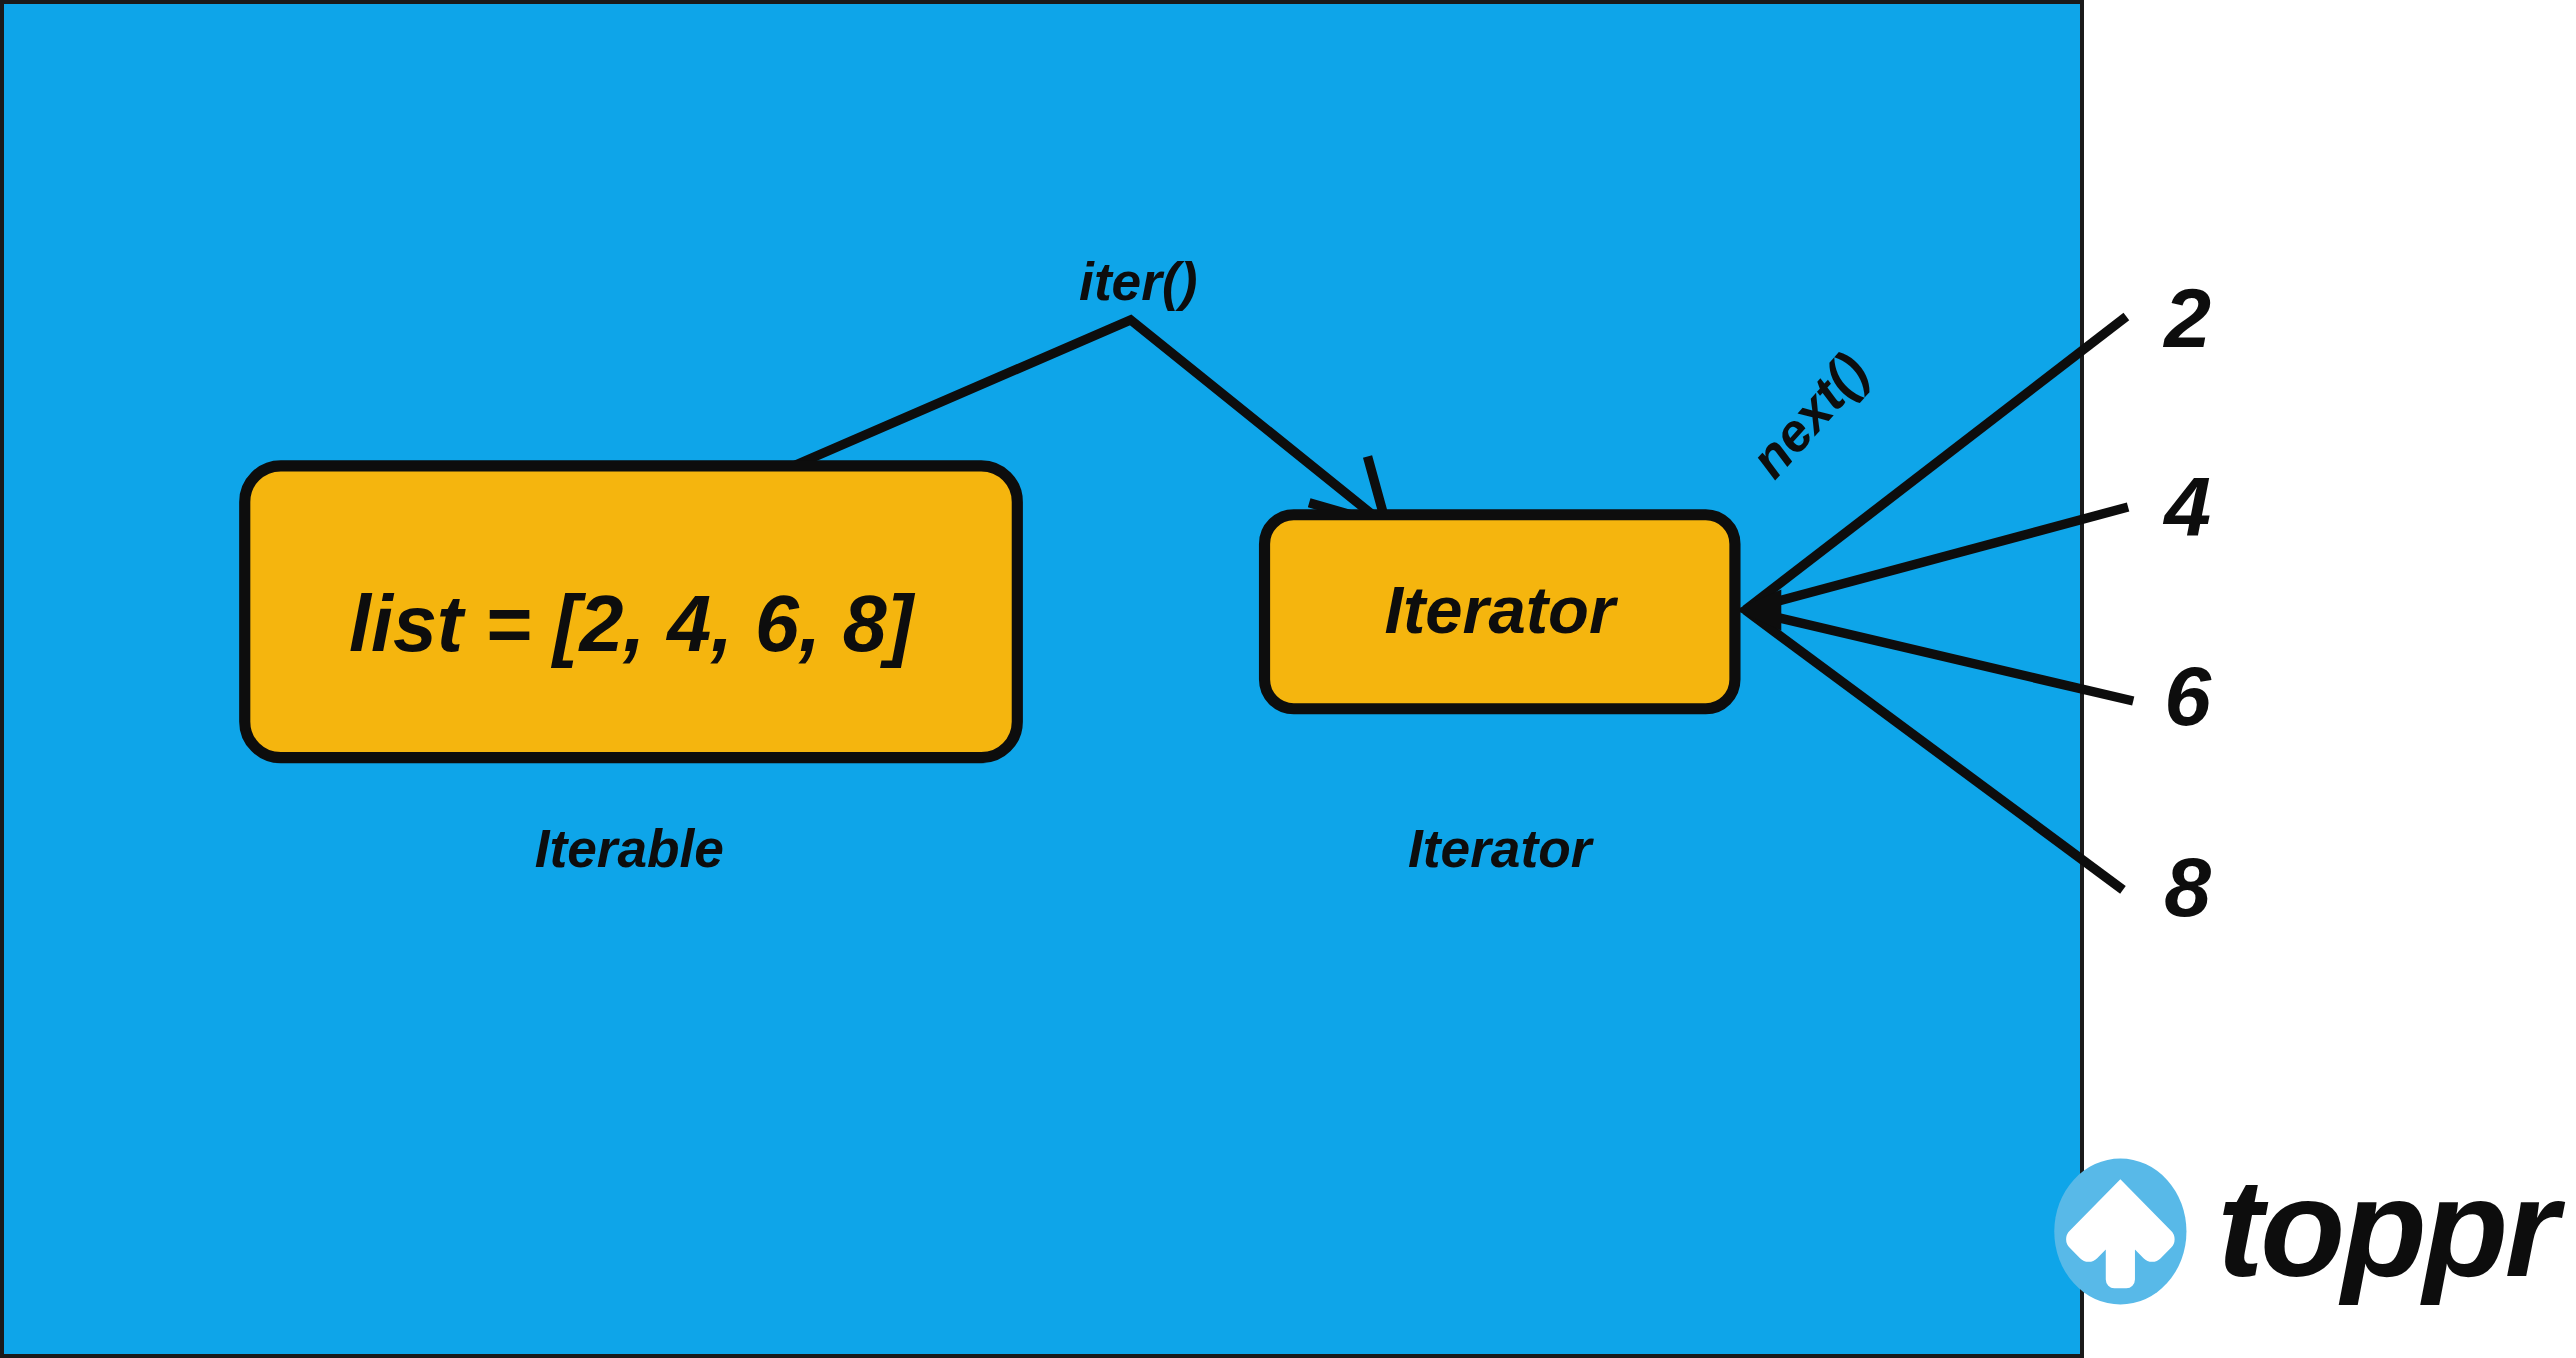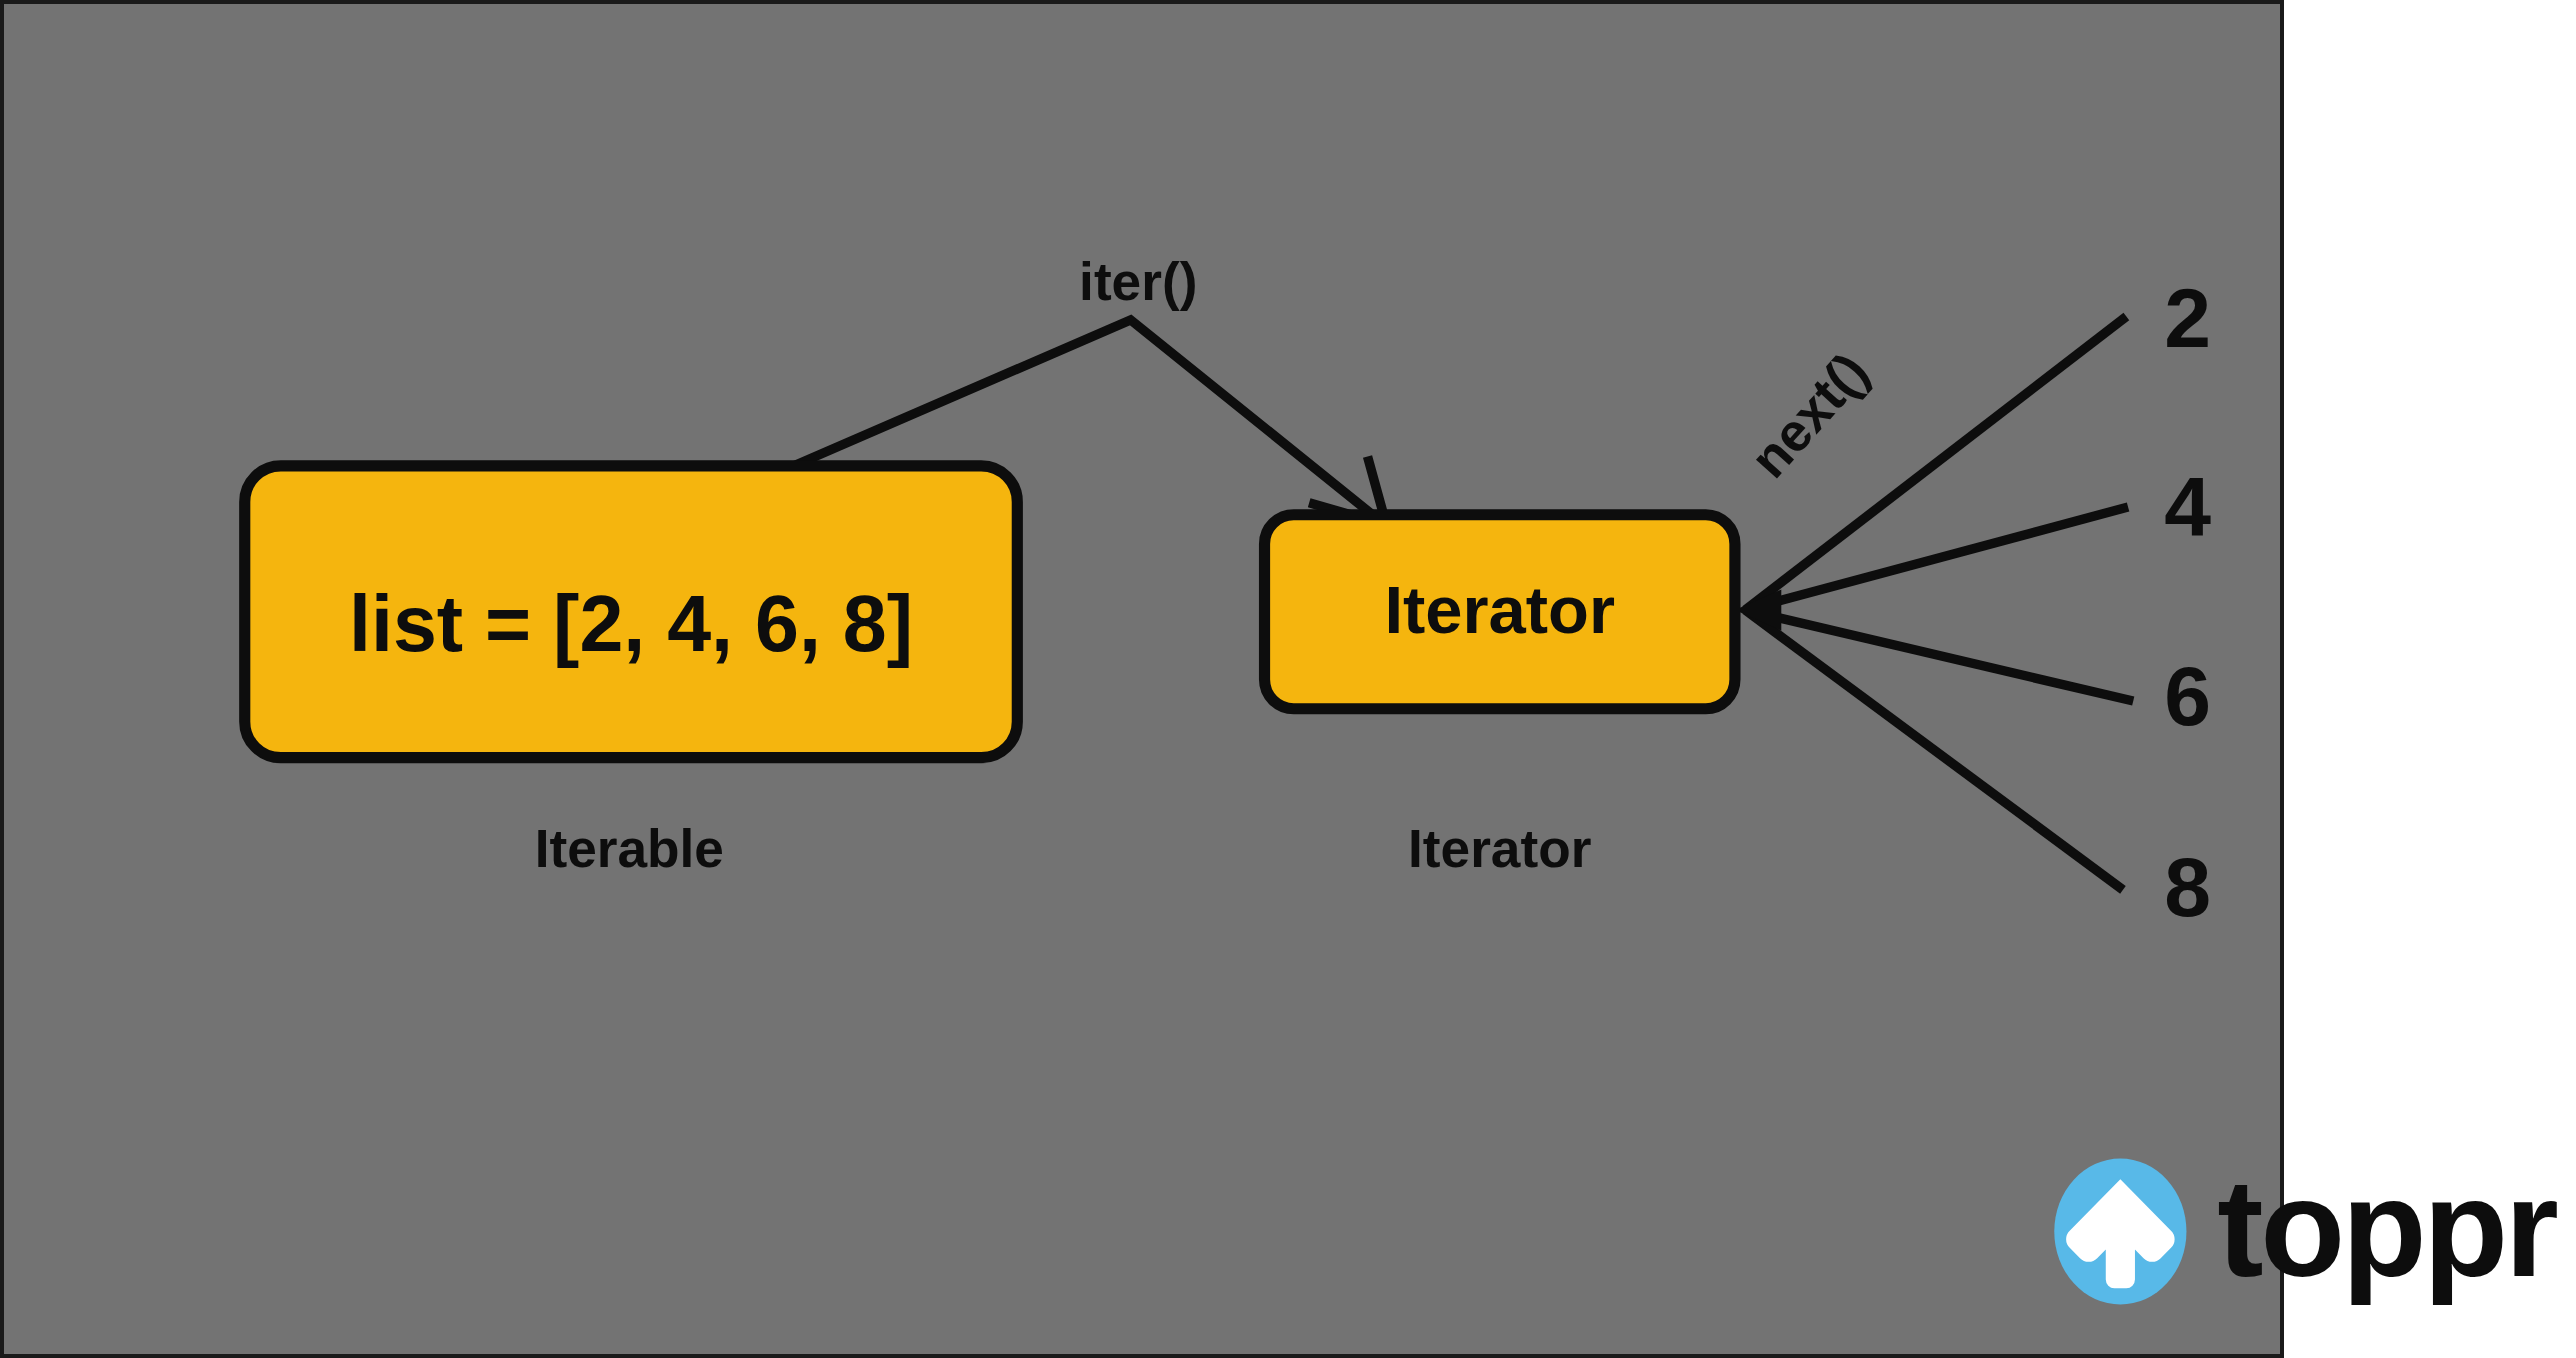--- a/index.html
+++ b/index.html
@@ -8,25 +8,26 @@
     background: #ffffff;
   }
   body {
     width: 2576px;
     height: 1358px;
     font-family: "Liberation Sans", sans-serif;
     overflow: hidden;
   }
   #canvas {
     position: relative;
-    width: 2284px;
+    width: 2084px;
     height: 1358px;
-    background: #737373;
+    background: #0ea5e9;
     box-sizing: border-box;
     border: 4.3px solid #1a1a1a;
+    font-style: italic;
   }
   #diagram-svg {
     position: absolute;
     left: 0;
     top: 0;
     width: 2576px;
     height: 1358px;
     display: block;
   }
   .node-label {

